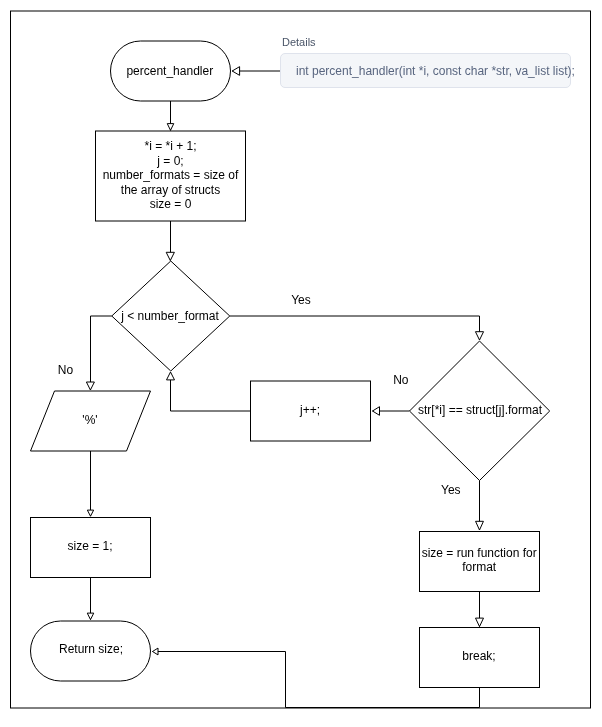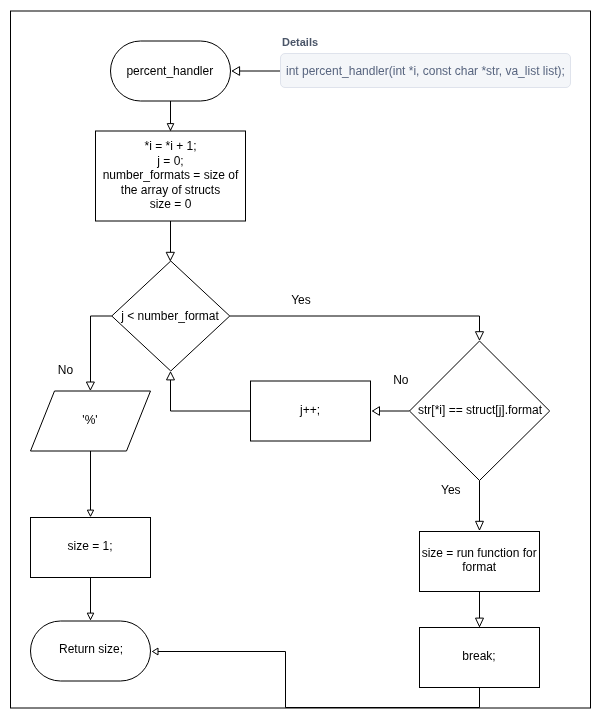--- a/index.html
+++ b/index.html
@@ -28,36 +28,36 @@
   .edge-label {
     font-family: "Liberation Sans", sans-serif;
     font-size: 12px;
     fill: #000000;
     text-anchor: middle;
   }
   .details-title {
     position: absolute;
     font-family: "Liberation Sans", sans-serif;
     font-size: 11px;
-    font-weight: bold;
+    font-weight: normal;
     color: #4a5568;
     white-space: nowrap;
   }
   .details-box {
     position: absolute;
     box-sizing: border-box;
     background: #f4f6f9;
     border: 1px solid #dfe3ec;
     border-radius: 5px;
     color: #58657f;
     font-family: "Liberation Sans", sans-serif;
     font-size: 12px;
     display: flex;
     align-items: center;
-    padding-left: 5px;
+    padding-left: 15px;
     white-space: nowrap;
   }
 </style>
 </head>
 <body>
 
 <div id="canvas">
   <svg class="flow" viewBox="0 0 602 727">
 
     <rect class="frame" x="10.5" y="11" width="580" height="697"></rect>

